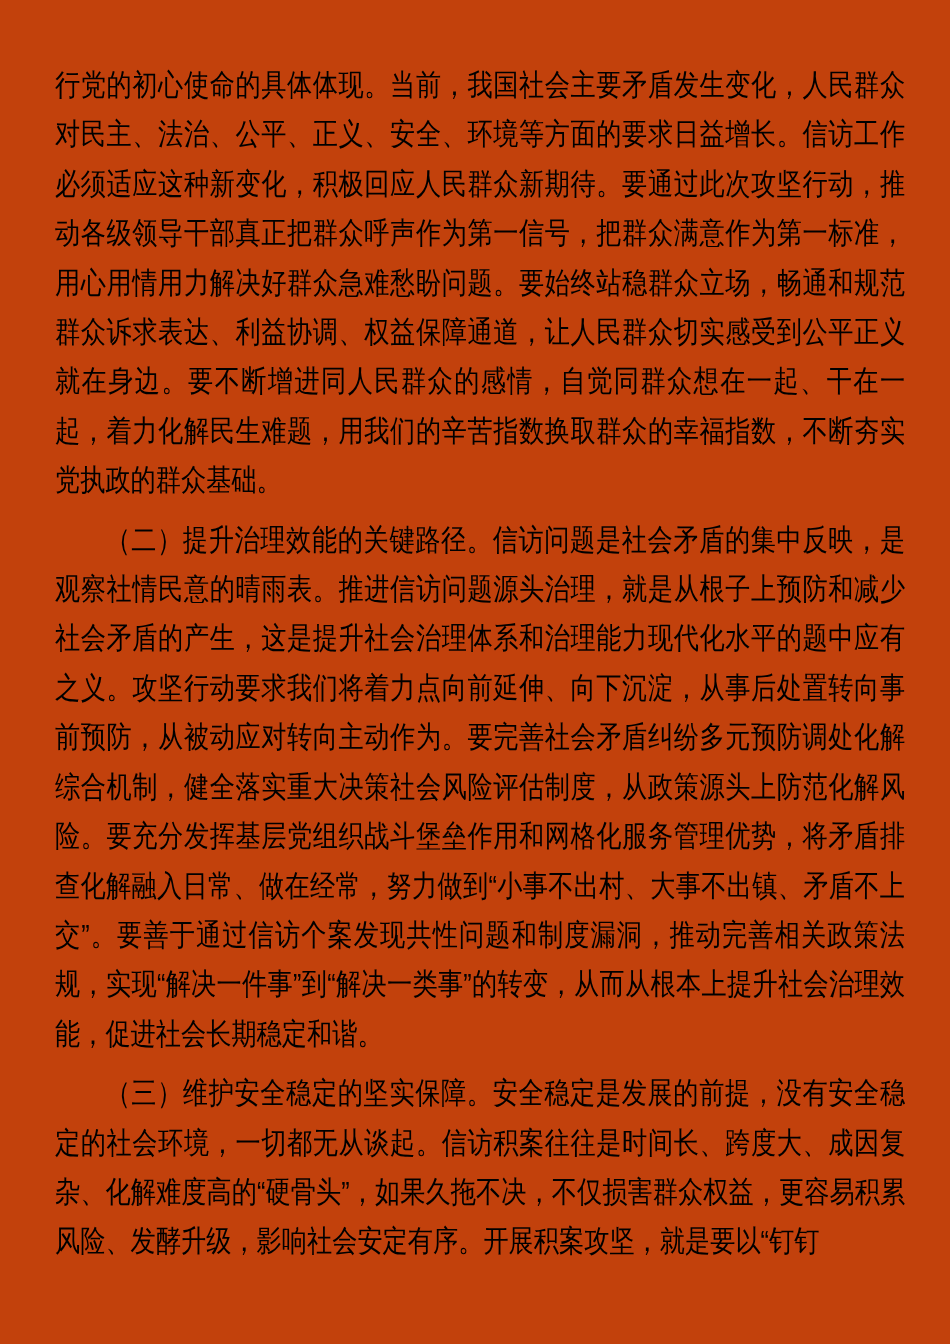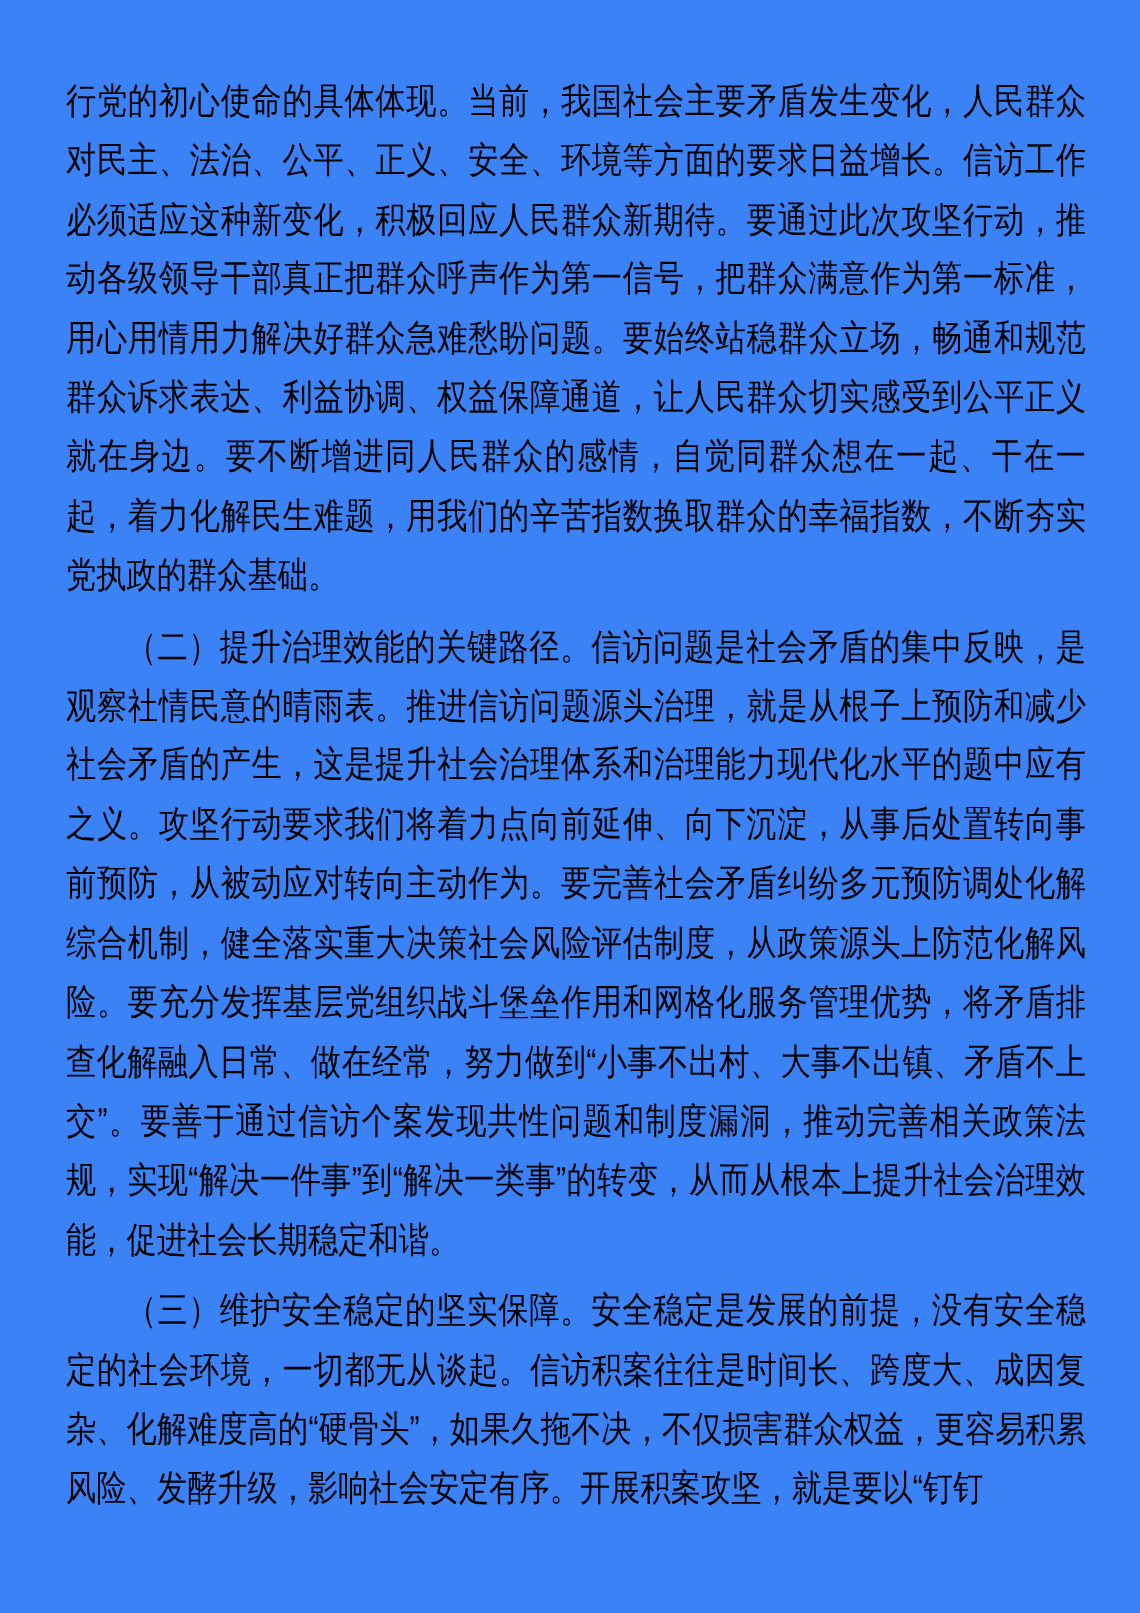--- a/index.html
+++ b/index.html
@@ -4,21 +4,21 @@
 <style>
   html, body {
     margin: 0;
     padding: 0;
     background: #ffffff;
   }
   .page {
     position: relative;
     width: 950px;
     height: 1344px;
-    background: #3b82f6;
+    background: #c2410c;
     overflow: hidden;
   }
   .text-block {
     position: absolute;
     left: 55px;
     top: 60px;
     width: 1012px;
     transform: scaleX(0.84);
     transform-origin: 0 0;
     font-family: "Liberation Sans", sans-serif;

